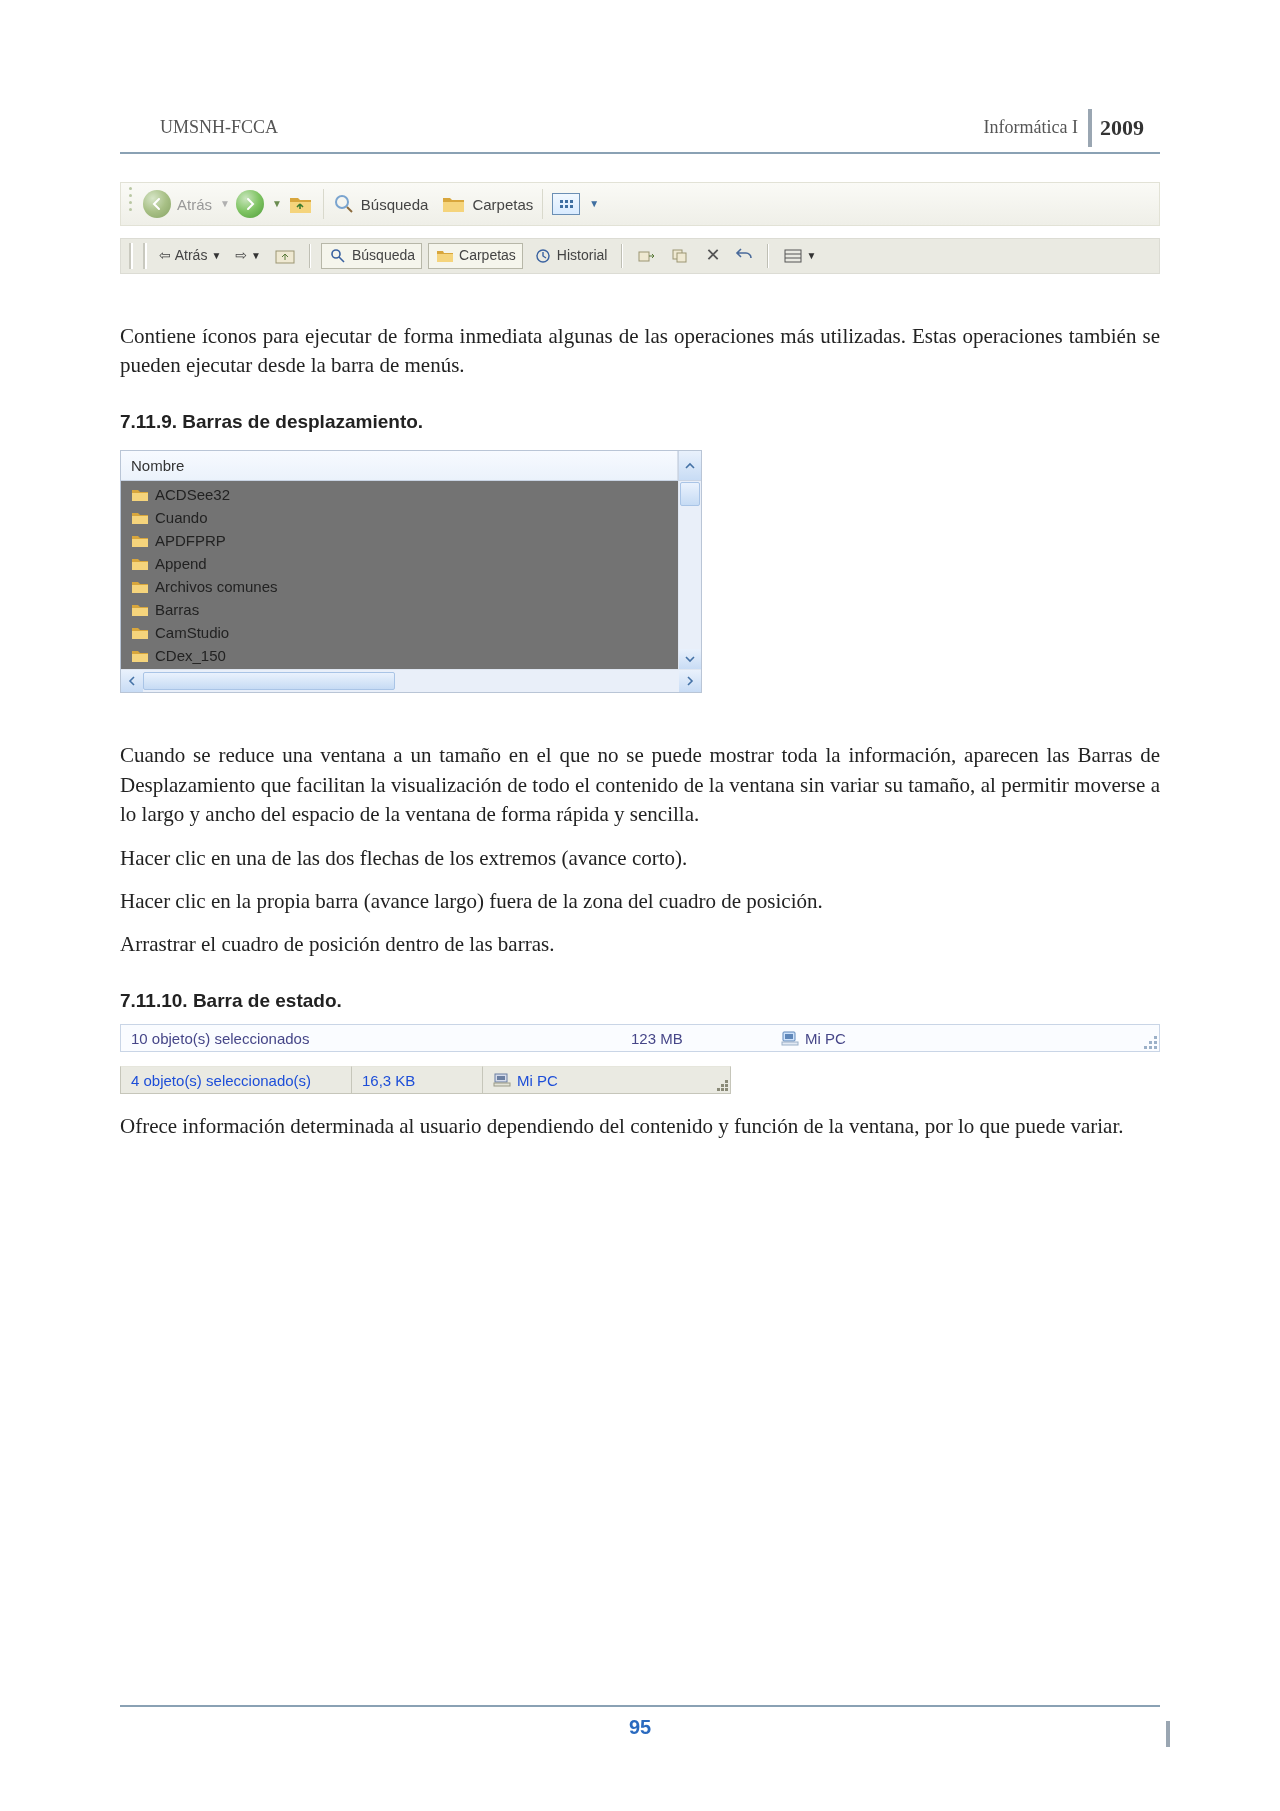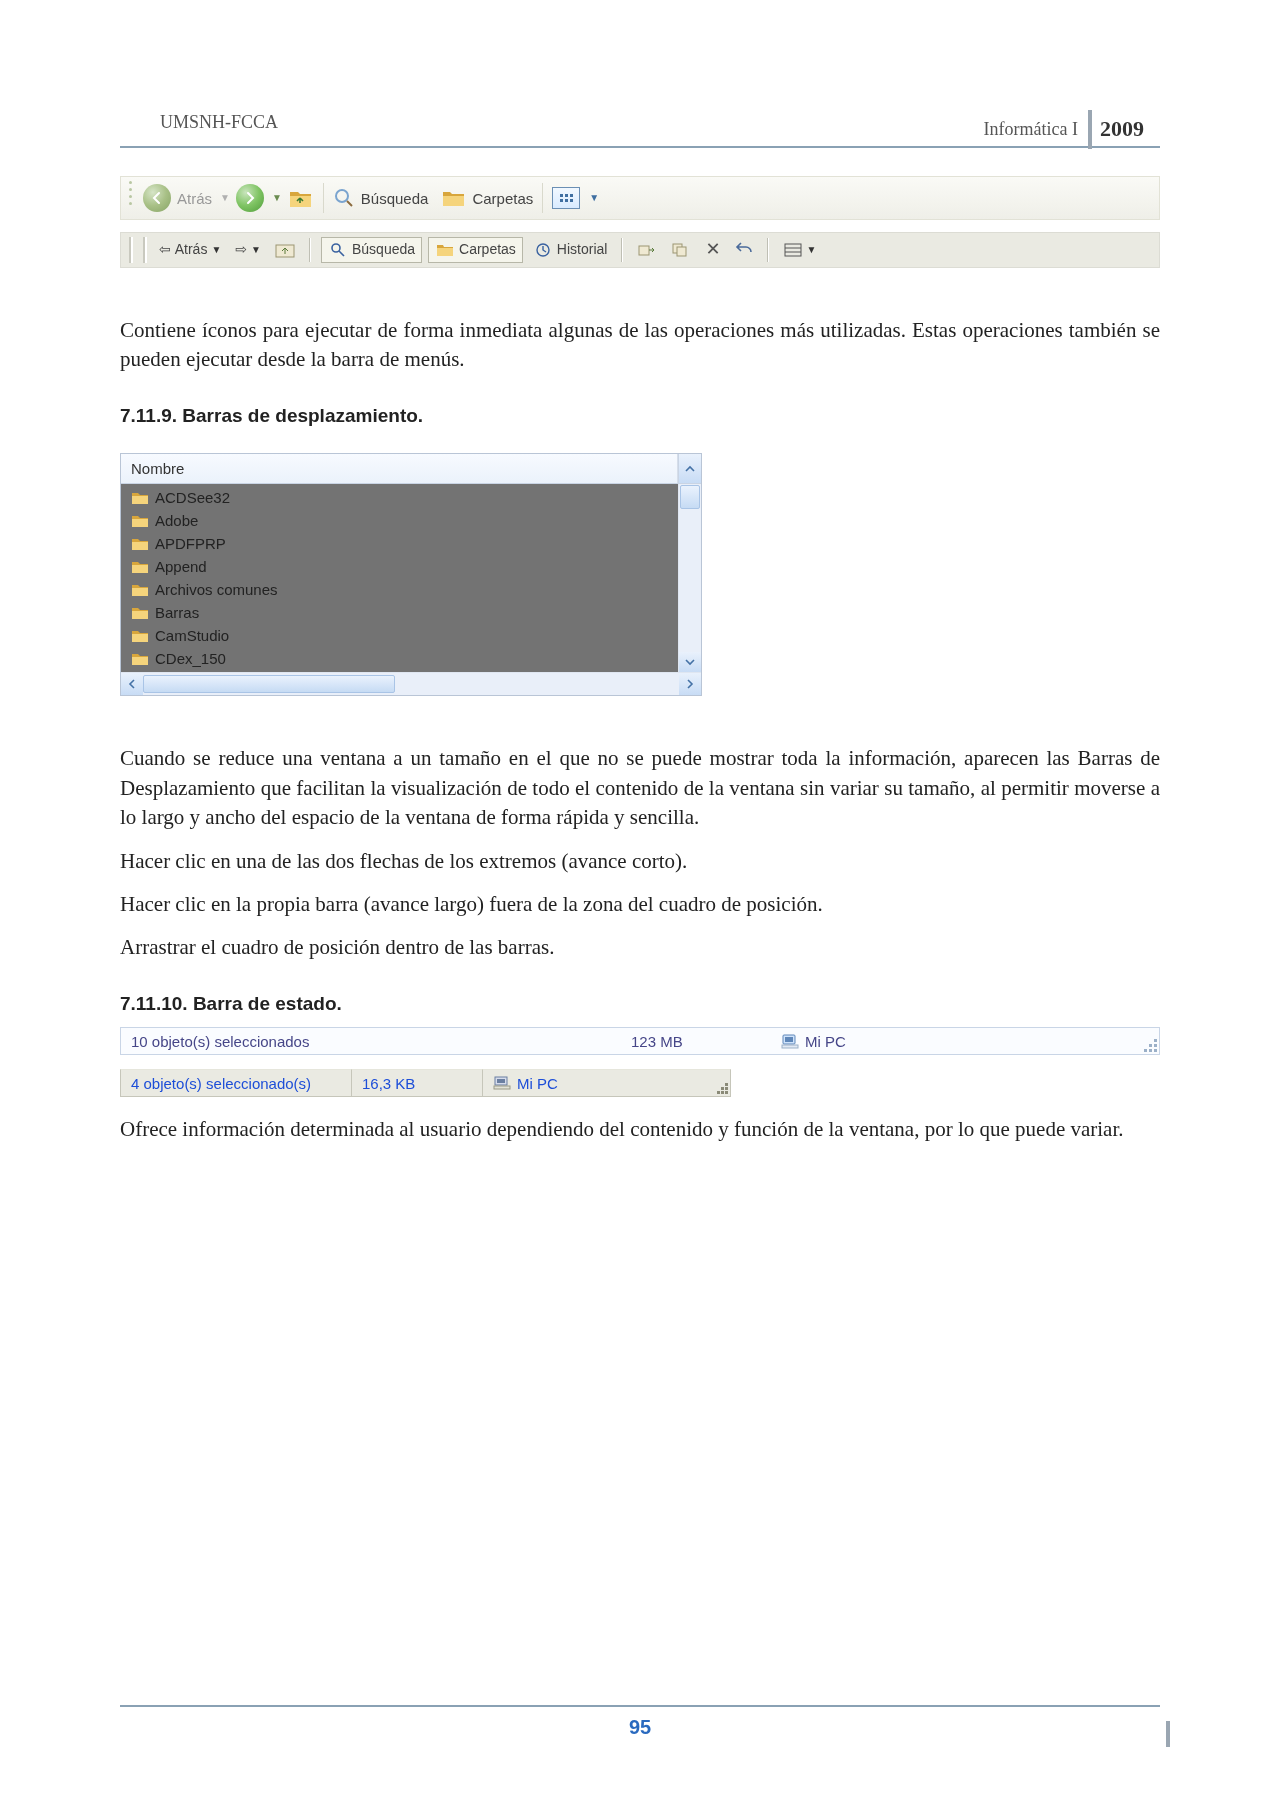--- a/index.html
+++ b/index.html
@@ -14,22 +14,23 @@
   .page {
     width: 1280px;
     min-height: 1811px;
     box-sizing: border-box;
     padding: 110px 120px 60px 120px;
     position: relative;
   }
   
   .pg-header {
     display: flex;
-    align-items: flex-start;
+    align-items: center;
     height: 36px;
+    margin-bottom: 6px;
   }
   .pg-header .left {
     flex: 1;
     display: flex;
     align-items: center;
     padding-left: 40px;
     color: #555;
     font-size: 18px;
   }
   .pg-header .right {
@@ -129,21 +130,21 @@
   .tb2 .btn-active {
     border:1px solid #b7b7a8; background:#f5f5ec; padding:2px 6px;
   }
   .tb2 .flat-ico { width:20px; height:18px; display:inline-flex; align-items:center; justify-content:center; }
   
   .scroll-shot {
     width: 580px;
     border: 1px solid #b9c5d6;
     font-family: Tahoma, Arial, sans-serif;
     font-size: 15px;
-    margin-top: 24px;
+    margin-top: 15px;
   }
   .scroll-shot .hdr {
     display:flex; background:linear-gradient(#f7faff,#ebf2fb);
     border-bottom:1px solid #c9d4e4;
   }
   .scroll-shot .hdr .col {
     flex:1; padding:4px 10px; color:#333;
     border-right:1px solid #d6deea;
   }
   .scroll-shot .hdr .sbtop {
@@ -418,21 +419,21 @@
               <path class="back" d="M1 3h6l2 2h8v9H1z"></path>
               <path class="front" d="M1 6h16v8H1z"></path>
             </svg>
             <span>ACDSee32</span>
           </div>
           <div class="row">
             <svg class="folder-ico folder-svg" viewBox="0 0 18 15">
               <path class="back" d="M1 3h6l2 2h8v9H1z"></path>
               <path class="front" d="M1 6h16v8H1z"></path>
             </svg>
-            <span>Adobe</span>
+            <span>Cuando</span>
           </div>
           <div class="row">
             <svg class="folder-ico folder-svg" viewBox="0 0 18 15">
               <path class="back" d="M1 3h6l2 2h8v9H1z"></path>
               <path class="front" d="M1 6h16v8H1z"></path>
             </svg>
             <span>APDFPRP</span>
           </div>
           <div class="row">
             <svg class="folder-ico folder-svg" viewBox="0 0 18 15">

